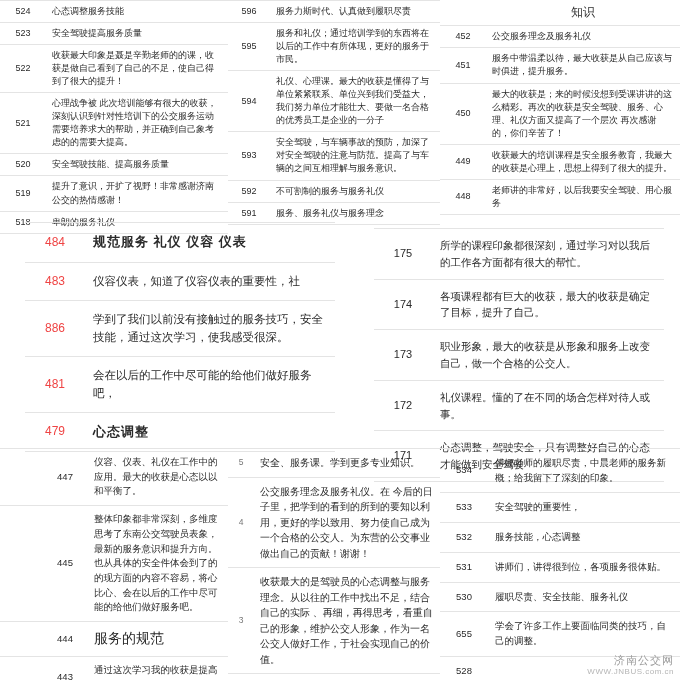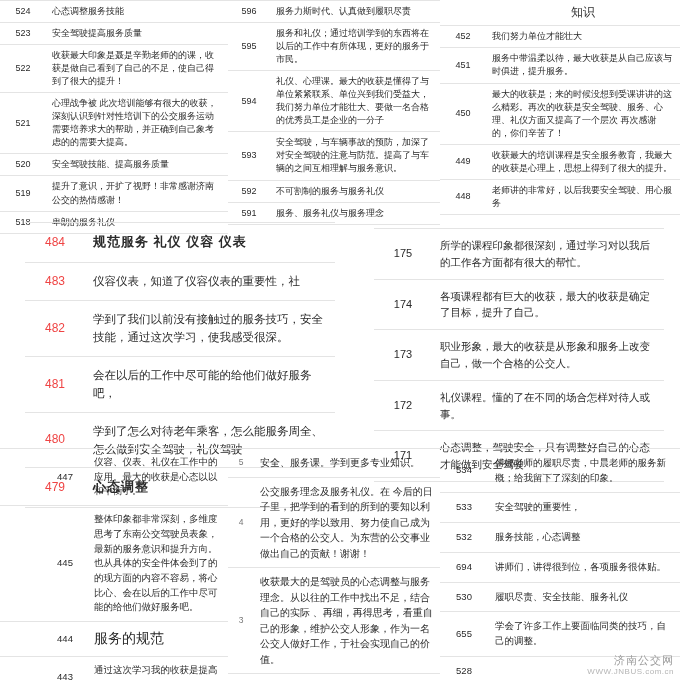--- a/index.html
+++ b/index.html
@@ -174,21 +174,21 @@
 
   <div class="panel" id="col-c">
     <table class="rows">
       <tbody>
         <tr class="hdr">
           <td class="idx"></td>
           <td>知识</td>
         </tr>
         <tr>
           <td class="idx">452</td>
-          <td>我们努力单位才能壮大</td>
+          <td>公交服务理念及服务礼仪</td>
         </tr>
         <tr>
           <td class="idx">451</td>
           <td>服务中带温柔以待，最大收获是从自己应该与时俱进，提升服务。</td>
         </tr>
         <tr>
           <td class="idx">450</td>
           <td>最大的收获是；来的时候没想到受课讲讲的这么精彩。再次的收获是安全驾驶、服务、心理、礼仪方面又提高了一个层次 再次感谢的，你们辛苦了！</td>
         </tr>
         <tr>
@@ -208,32 +208,28 @@
       <tbody>
         <tr>
           <td class="idx">484</td>
           <td class="big">规范服务 礼仪 仪容 仪表</td>
         </tr>
         <tr>
           <td class="idx">483</td>
           <td>仪容仪表，知道了仪容仪表的重要性，社</td>
         </tr>
         <tr>
-          <td class="idx">482</td>
+          <td class="idx">886</td>
           <td>学到了我们以前没有接触过的服务技巧，安全技能，通过这次学习，使我感受很深。</td>
         </tr>
         <tr>
           <td class="idx">481</td>
           <td>会在以后的工作中尽可能的给他们做好服务吧，</td>
         </tr>
         <tr>
-          <td class="idx">480</td>
-          <td>学到了怎么对待老年乘客，怎么能服务周全、怎么做到安全驾驶，礼仪驾驶</td>
-        </tr>
-        <tr>
           <td class="idx">479</td>
           <td class="big">心态调整</td>
         </tr>
       </tbody>
     </table>
   </div>
 
   <div class="panel" id="col-e">
     <table class="rows">
       <tbody>
@@ -321,21 +317,21 @@
         </tr>
         <tr>
           <td class="idx">533</td>
           <td>安全驾驶的重要性，</td>
         </tr>
         <tr>
           <td class="idx">532</td>
           <td>服务技能，心态调整</td>
         </tr>
         <tr>
-          <td class="idx">694</td>
+          <td class="idx">531</td>
           <td>讲师们，讲得很到位，各项服务很体贴。</td>
         </tr>
         <tr>
           <td class="idx">530</td>
           <td>履职尽责、安全技能、服务礼仪</td>
         </tr>
         <tr>
           <td class="idx">655</td>
           <td>学会了许多工作上要面临同类的技巧，自己的调整。</td>
         </tr>

